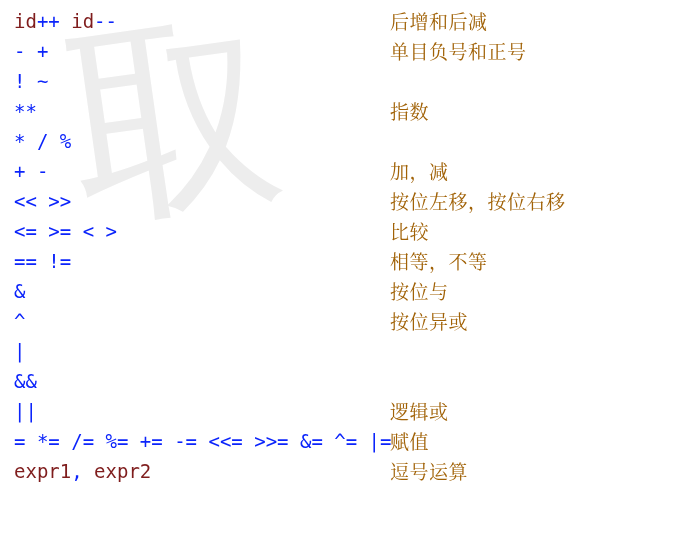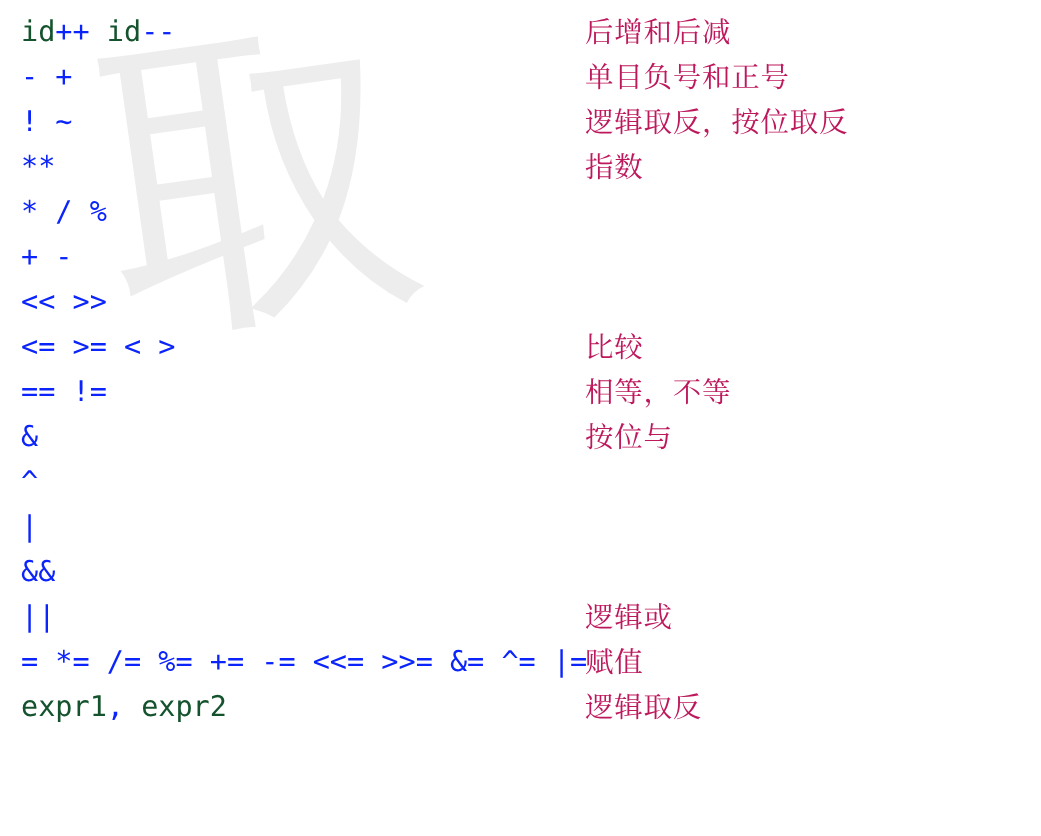--- a/index.html
+++ b/index.html
@@ -34,43 +34,43 @@
     line-height: 30px;
     font-size: 19px;
     white-space: pre;
   }
   .left {
     width: 376px;
     color: #6a3d9a;
     font-family: Consolas, "DejaVu Sans Mono", Menlo, monospace;
   }
   .right {
-    color: #be185d;
+    color: #a16207;
     font-family: "Songti SC", "SimSun", "Noto Serif CJK SC", serif;
     letter-spacing: 0.5px;
   }
   .op { color: #0b24fb; }
-  .id { color: #14532d; }
+  .id { color: #7f1d1d; }
 </style>
 </head>
 <body>
 
 <div class="watermark">取</div>
 
 <div class="content" id="rows-container">
     <div class="row"><div class="left"><span class="id">id</span><span class="op">++ </span><span class="id">id</span><span class="op">--</span></div><div class="right">后增和后减</div></div>
     <div class="row"></div>
     <div class="row"><div class="left"><span class="op">- +</span></div><div class="right">单目负号和正号</div></div>
-    <div class="row"><div class="left"><span class="op">! ~</span></div><div class="right">逻辑取反，按位取反</div></div>
+    <div class="row"><div class="left"><span class="op">! ~</span></div></div>
     <div class="row"><div class="left"><span class="op">**</span></div><div class="right">指数</div></div>
     <div class="row"><div class="left"><span class="op">* / %</span></div></div>
-    <div class="row"><div class="left"><span class="op">+ -</span></div></div>
-    <div class="row"><div class="left"><span class="op">&lt;&lt; &gt;&gt;</span></div></div>
+    <div class="row"><div class="left"><span class="op">+ -</span></div><div class="right">加，减</div></div>
+    <div class="row"><div class="left"><span class="op">&lt;&lt; &gt;&gt;</span></div><div class="right">按位左移，按位右移</div></div>
     <div class="row"><div class="left"><span class="op">&lt;= &gt;= &lt; &gt;</span></div><div class="right">比较</div></div>
     <div class="row"><div class="left"><span class="op">== !=</span></div><div class="right">相等，不等</div></div>
     <div class="row"><div class="left"><span class="op">&amp;</span></div><div class="right">按位与</div></div>
-    <div class="row"><div class="left"><span class="op">^</span></div></div>
+    <div class="row"><div class="left"><span class="op">^</span></div><div class="right">按位异或</div></div>
     <div class="row"><div class="left"><span class="op">|</span></div></div>
     <div class="row"><div class="left"><span class="op">&amp;&amp;</span></div></div>
     <div class="row"><div class="left"><span class="op">||</span></div><div class="right">逻辑或</div></div>
     <div class="row"><div class="left"><span class="op">= *= /= %= += -= &lt;&lt;= &gt;&gt;= &amp;= ^= |=</span></div><div class="right">赋值</div></div>
-    <div class="row"><div class="left"><span class="id">expr1</span><span class="op">, </span><span class="id">expr2</span></div><div class="right">逻辑取反</div></div>
+    <div class="row"><div class="left"><span class="id">expr1</span><span class="op">, </span><span class="id">expr2</span></div><div class="right">逗号运算</div></div>
   </div>
 
 </body></html>

